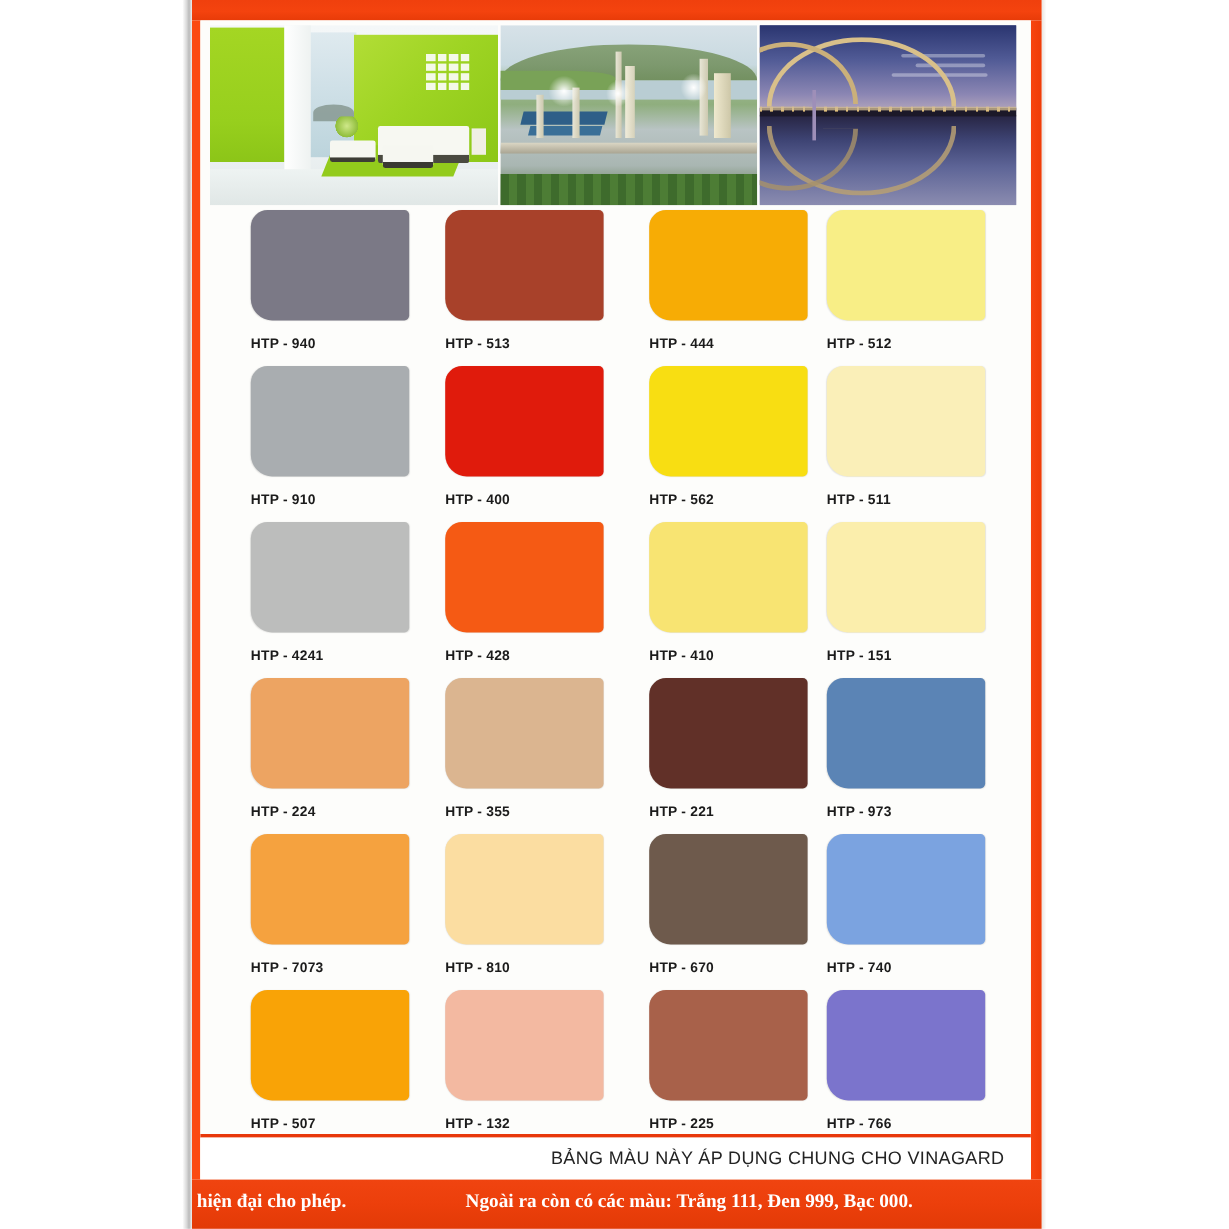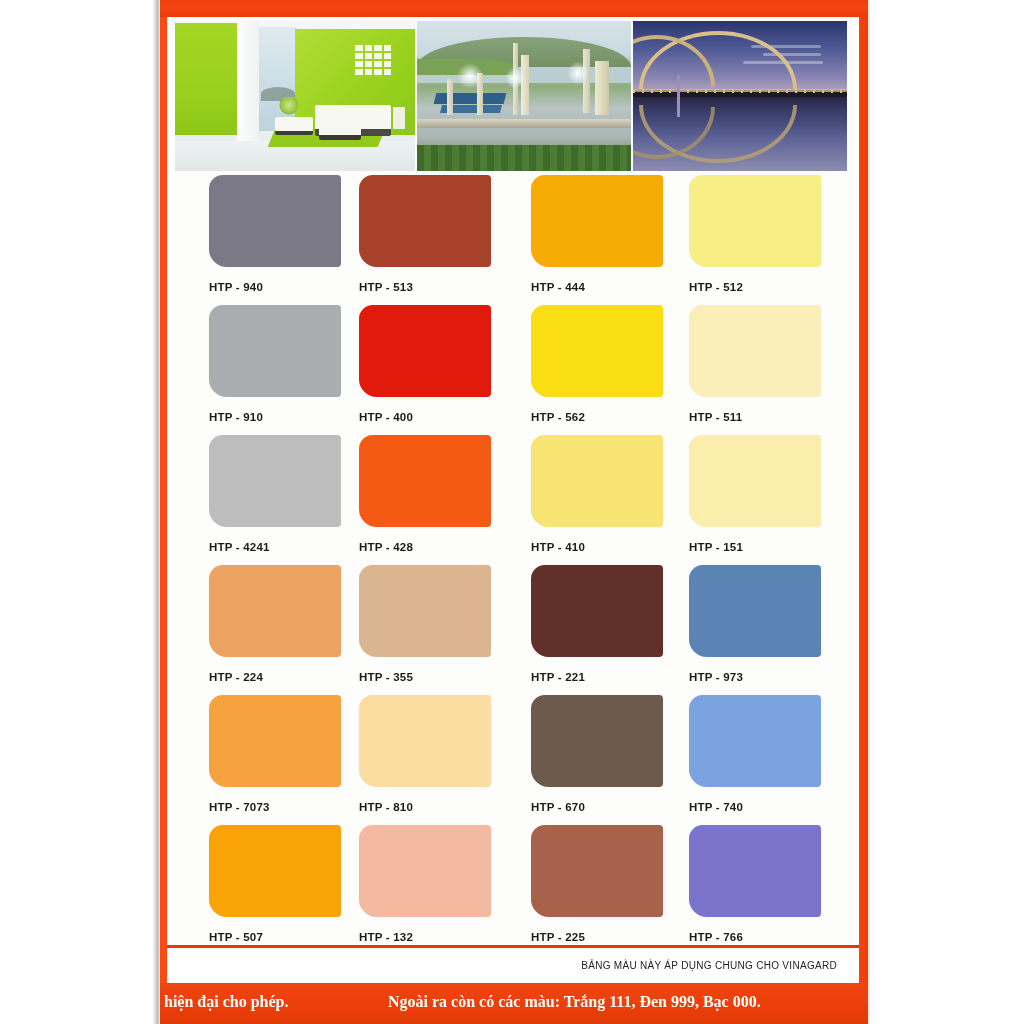--- a/index.html
+++ b/index.html
@@ -141,22 +141,22 @@
   .ph3 .deck{position:absolute;left:0;top:45%;width:100%;height:3px;background:#cdb88e;opacity:.8;}
   .ph3 .pier{position:absolute;left:44px;top:36%;width:3px;height:28%;background:#9e8fb8;}
 
   
   .grid-wrap{
     position:absolute;left:8px;top:158px;width:676px;height:782px;
   }
   .srow{position:relative;height:130px;}
   .cell{position:absolute;top:0;width:160px;height:160px;}
   .cell.c0{left:34px;}
-  .cell.c1{left:184px;}
-  .cell.c2{left:356px;}
+  .cell.c1{left:196px;}
+  .cell.c2{left:366px;}
   .cell.c3{left:514px;}
   .chip{
     width:132px;height:92px;
     border-radius:14px 4px 4px 18px;
     box-shadow:0 0 1px rgba(0,0,0,.10);
   }
   .chip-lbl{
     margin-top:14px;
     font-size:11.5px;font-weight:bold;color:#1b1b1b;
     letter-spacing:.2px;white-space:nowrap;
@@ -164,21 +164,21 @@
 
   
   .rule{
     position:absolute;left:7px;top:945px;width:692px;height:3px;background:#e8380a;
   }
   .note-band{
     position:absolute;left:7px;top:948px;width:692px;height:35px;background:#ffffff;
     display:flex;align-items:center;justify-content:flex-end;
   }
   .note-text{
-    font-size:10px;color:#232323;letter-spacing:.3px;
+    font-size:15px;color:#232323;letter-spacing:.3px;
     margin-right:22px;white-space:nowrap;
     font-family:"Liberation Sans","DejaVu Sans",sans-serif;
   }
   .bottom-bar{
     position:absolute;left:0;top:983px;width:708px;height:41px;
     background:linear-gradient(to bottom,#f04410 0%,#ec3f0b 50%,#e23a07 100%);
   }
   .bb-inner{
     position:absolute;inset:0;display:flex;align-items:center;border-radius:17px;
   }

